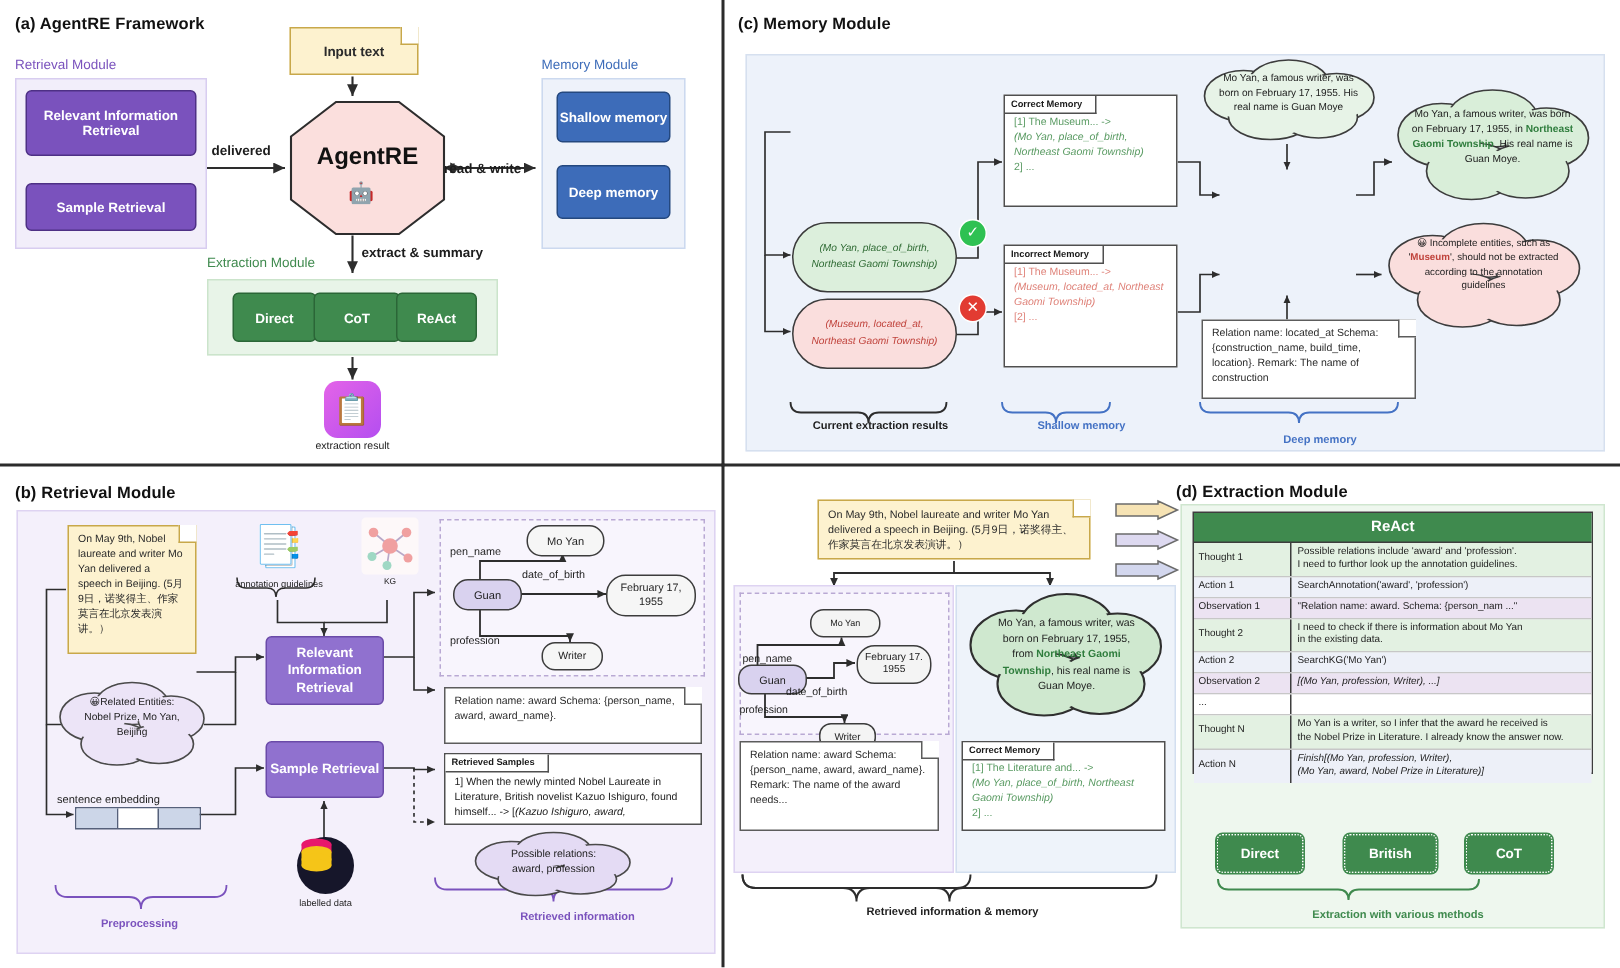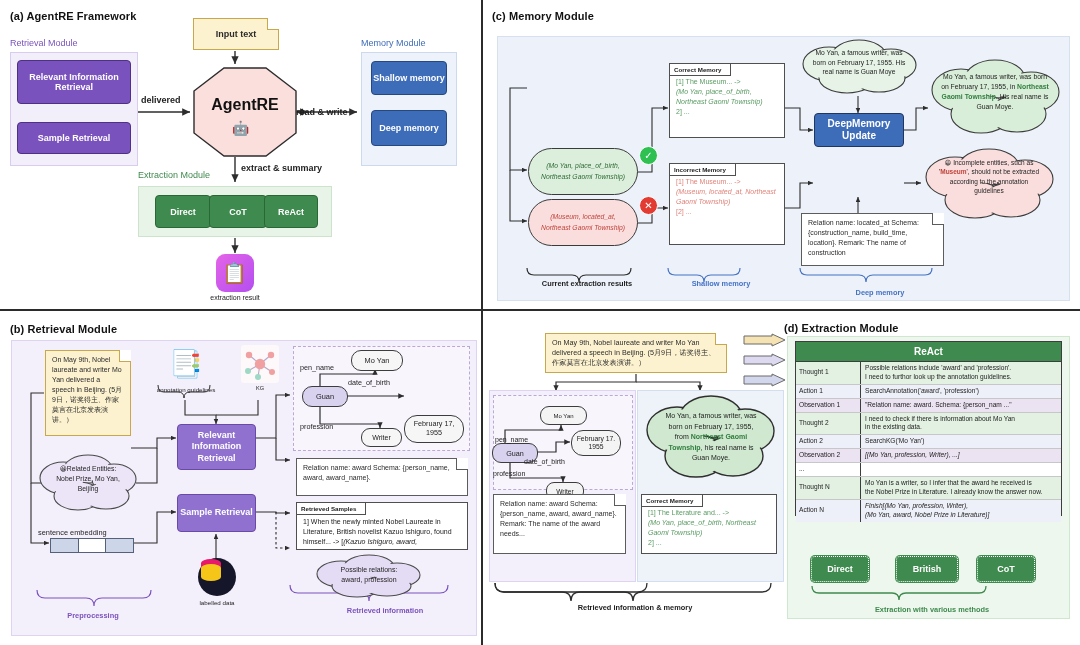--- a/index.html
+++ b/index.html
@@ -212,23 +212,20 @@
         <ellipse cx="34" cy="26" rx="24" ry="15"></ellipse>
           <ellipse cx="64" cy="18" rx="25" ry="14"></ellipse>
         <ellipse cx="96" cy="27" rx="23" ry="14"></ellipse>
           <ellipse cx="52" cy="40" rx="26" ry="13"></ellipse>
         <ellipse cx="84" cy="40" rx="24" ry="12"></ellipse>
       </g>
     </svg>
     <div style="position:absolute;left:14px;top:10px;width:100px;text-align:center;font-size:6.7px;line-height:1.42;">Mo Yan, a famous writer, was born on February 17, 1955. His real name is Guan Moye</div>
   </div>
 
-  <div class="rbox" style="position:absolute;left:814px;top:113px;width:90px;height:34px;background:#3d6cb9;border:1.4px solid #21365e;color:#fff;font-weight:bold;font-size:10px;line-height:1.2;">
-    <span>DeepMemory Update</span>
-  </div>
 
 
   <div style="position:absolute;left:925px;top:58px;width:140px;height:80px;">
     <svg width="140" height="80" style="position:absolute;left:0;top:0;">
       <g fill="#d9eed9" stroke="#3c3c3c" stroke-width="1.1">
         <ellipse cx="36" cy="32" rx="29" ry="21"></ellipse>
           <ellipse cx="70" cy="21" rx="30" ry="19"></ellipse>
         <ellipse cx="106" cy="34" rx="28" ry="20"></ellipse>
           <ellipse cx="56" cy="56" rx="30" ry="19"></ellipse>
         <ellipse cx="92" cy="56" rx="29" ry="18"></ellipse>
@@ -398,21 +395,21 @@
   </svg>
   <div style="position:absolute;left:302px;top:386px;width:44px;height:19px;border-radius:10px;background:#d9d2ef;border:1.2px solid #3c3c3c;
               display:flex;align-items:center;justify-content:center;font-size:7.4px;">
     <span>Guan</span>
     </div>
   <div style="position:absolute;left:351px;top:350px;width:50px;height:19px;border-radius:10px;background:#f6f6f6;border:1.2px solid #3c3c3c;
               display:flex;align-items:center;justify-content:center;font-size:7.4px;">
     <span>Mo Yan</span>
     </div>
   <div style="position:absolute;left:404px;top:383px;width:58px;height:26px;border-radius:13px;background:#f6f6f6;border:1.2px solid #3c3c3c;
-              display:flex;align-items:center;justify-content:center;text-align:center;font-size:7.2px;line-height:1.2;margin-top:32px;">
+              display:flex;align-items:center;justify-content:center;text-align:center;font-size:7.2px;line-height:1.2;">
     <span>February 17, 1955</span>
     </div>
   <div style="position:absolute;left:361px;top:428px;width:39px;height:17px;border-radius:9px;background:#f6f6f6;border:1.2px solid #3c3c3c;
               display:flex;align-items:center;justify-content:center;font-size:7px;">
     <span>Writer</span>
     </div>
   <div style="position:absolute;left:300px;top:363px;font-size:7.2px;">pen_name</div>
   <div style="position:absolute;left:348px;top:378px;font-size:7.2px;">date_of_birth</div>
   <div style="position:absolute;left:300px;top:422px;font-size:7.2px;">profession</div>
 

